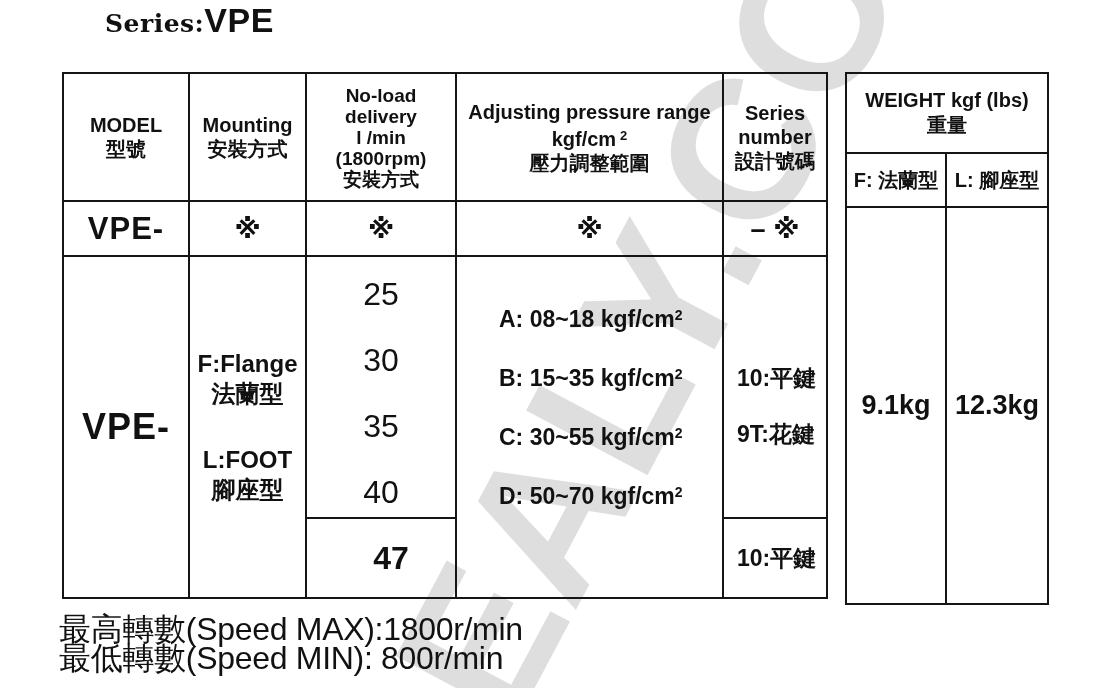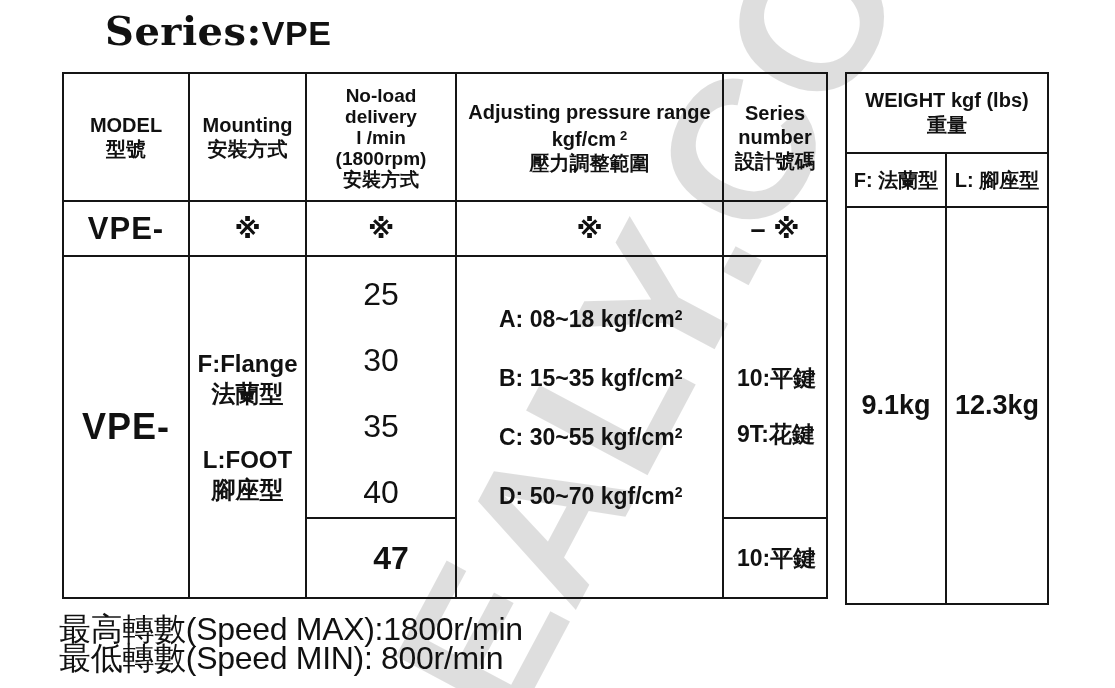--- a/index.html
+++ b/index.html
@@ -34,21 +34,21 @@
   .title {
     position: absolute;
     left: 105px;
     top: 1px;
     display: flex;
     align-items: baseline;
   }
   .title .t-serif {
     font-family: "DejaVu Serif", "Liberation Serif", serif;
     font-weight: 600;
-    font-size: 40px;
+    font-size: 25px;
     letter-spacing: 0.5px;
     margin-top: 6px;
   }
   .title .t-bold {
     font-weight: 800;
     font-size: 34px;
     letter-spacing: 0.5px;
   }
 
   

